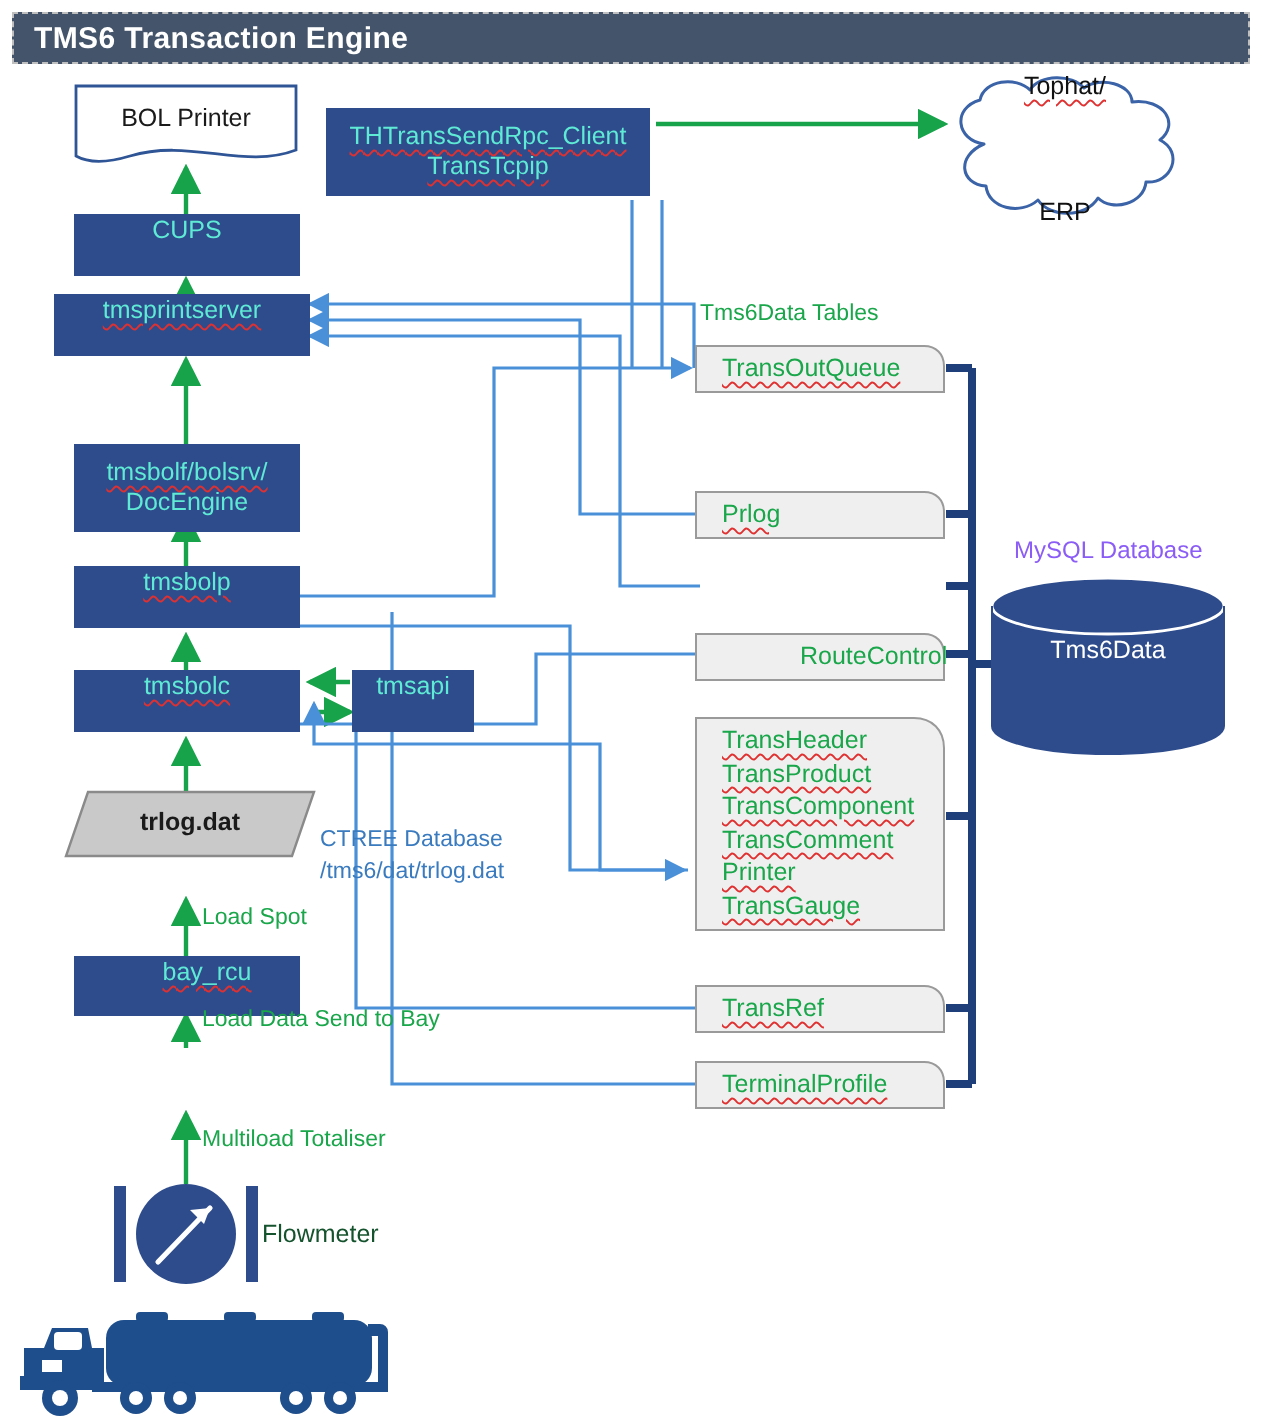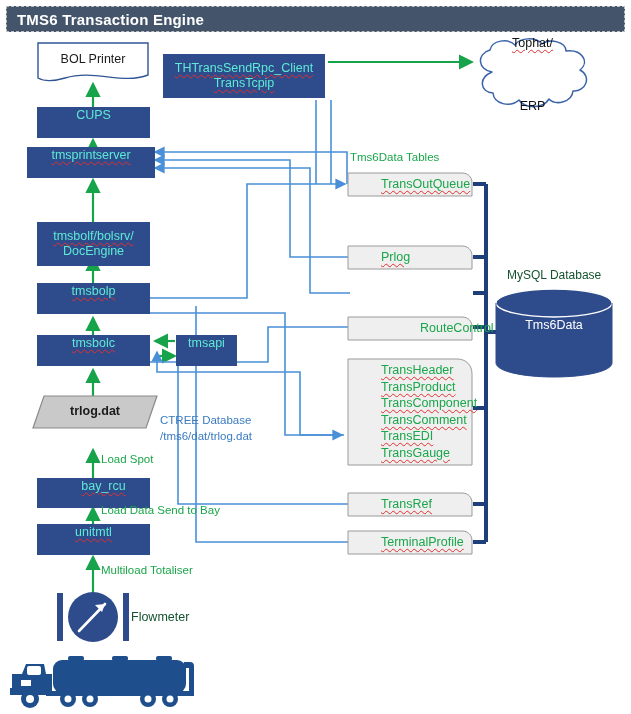--- a/index.html
+++ b/index.html
@@ -52,28 +52,27 @@
   .tcard svg{display:block;position:absolute;left:0;top:0;}
   .tcard .inner{
     position:relative;padding:4px 0 4px 14px;
     font-size:12.5px;color:#16a34a;line-height:1.32;
   }
   .tcard .row{
     color:#1aa64a;white-space:nowrap;
     text-decoration:underline;text-decoration-color:#e03030;
     text-decoration-style:wavy;text-underline-offset:2px;
     text-decoration-thickness:1px;
-    margin-left:20px;
   }
   .tcard .row.plain{text-decoration:none;}
 
   
   .glabel{position:absolute;color:#1aa64a;font-size:11.5px;white-space:nowrap;}
   .bluelabel{position:absolute;color:#3a7bbf;font-size:11.5px;white-space:nowrap;line-height:1.35;}
-  .dblabel{position:absolute;color:#14532d;font-size:12px;white-space:nowrap;}
+  .dblabel{position:absolute;color:#8b5cf6;font-size:12px;white-space:nowrap;}
 
   
   .sq{
     text-decoration:underline;text-decoration-color:#e03030;
     text-decoration-style:wavy;text-decoration-thickness:1px;
     text-underline-offset:2px;
   }
 
   
   .cloud{position:absolute;}
@@ -204,23 +203,20 @@
     <svg width="126" height="34" viewBox="0 0 126 34" xmlns="http://www.w3.org/2000/svg">
       <path d="M12,1 L125,1 L114,33 L1,33 Z" fill="#c9c9c9" stroke="#8a8a8a" stroke-width="1.2"></path>
     </svg>
     <div class="lbl">trlog.dat</div>
   </div>
 
   <div class="pbox" style="left:37px;top:478px;width:113px;height:30px;padding-left:20px;">
     <span class="sq">bay_rcu</span>
   </div>
 
-  <div class="pbox" style="left:37px;top:524px;width:113px;height:31px;">
-    <span class="sq">unitmtl</span>
-  </div>
 
   <div class="pbox two" style="left:163px;top:54px;width:162px;height:44px;flex-direction:column;">
     <span class="sq">THTransSendRpc_Client</span>
     <span class="sq">TransTcpip</span>
   </div>
 
   <div class="cloud" style="left:470px;top:36px;width:125px;height:78px;">
     <svg width="125" height="78" viewBox="0 0 125 78" xmlns="http://www.w3.org/2000/svg">
       <path d="M22,36
                C8,34 6,18 20,14
@@ -272,21 +268,21 @@
 
   <div class="tcard" style="left:347px;top:358px;width:126px;height:108px;">
     <svg width="126" height="108" viewBox="0 0 126 108" xmlns="http://www.w3.org/2000/svg">
       <path d="M1,1 L110,1 C119,1 125,7 125,16 L125,107 L1,107 Z" fill="#efefef" stroke="#9a9a9a" stroke-width="1"></path>
     </svg>
     <div class="inner">
       <div class="row">TransHeader</div>
       <div class="row">TransProduct</div>
       <div class="row">TransComponent</div>
       <div class="row">TransComment</div>
-      <div class="row">TransEDI</div>
+      <div class="row">Printer</div>
       <div class="row">TransGauge</div>
     </div>
   </div>
 
   <div class="tcard" style="left:347px;top:492px;width:126px;height:25px;">
     <svg width="126" height="25" viewBox="0 0 126 25" xmlns="http://www.w3.org/2000/svg">
       <path d="M1,1 L115,1 C121,1 125,5 125,11 L125,24 L1,24 Z" fill="#efefef" stroke="#9a9a9a" stroke-width="1"></path>
     </svg>
     <div class="inner">
       <div class="row">TransRef</div>

